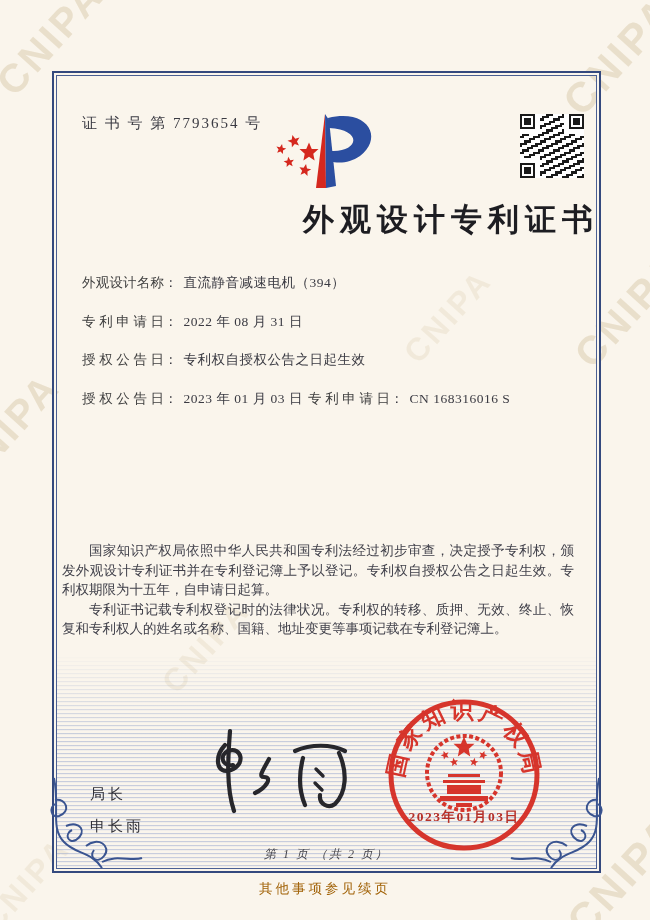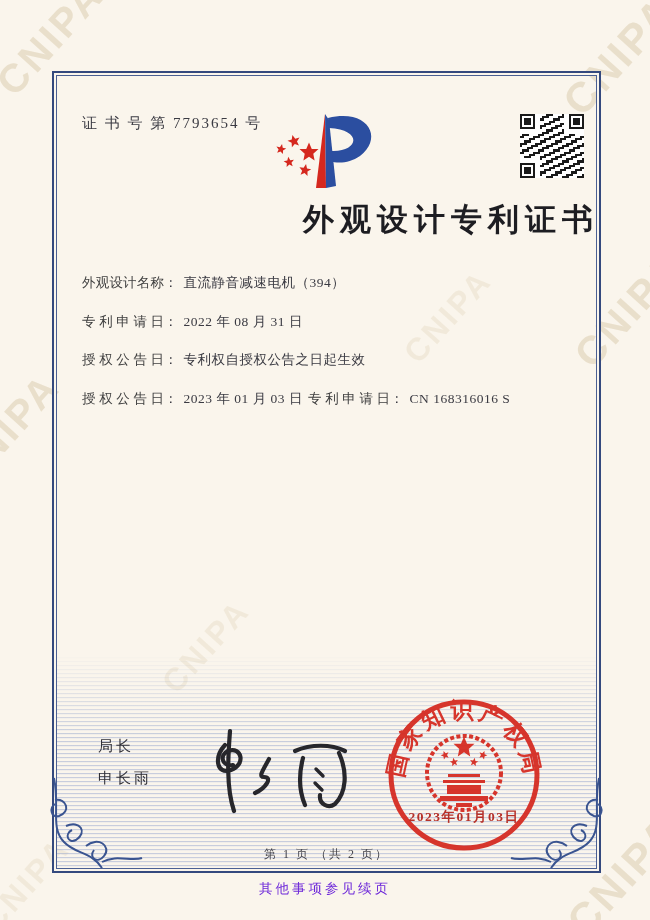--- a/index.html
+++ b/index.html
@@ -41,29 +41,29 @@
     text-align:justify;text-align-last:justify;vertical-align:baseline;
   }
   .fcolon{display:inline-block;font-size:13.5px;margin-right:6px;color:#3a3a42;}
   .fvalue{font-size:13.5px;color:#3a3a42;letter-spacing:.5px;}
   .fgroup1{display:inline-block;width:226px;}
   .fbody{
     position:absolute;left:8px;top:468px;width:512px;
     font-size:13.5px;line-height:19.5px;text-align:justify;color:#40404a;
   }
   .fbody p{margin:0;text-indent:2em;}
-  .officer{position:absolute;left:36px;top:664px;font-size:15px;letter-spacing:3px;color:#2e2e36;margin-left:8px;}
+  .officer{position:absolute;left:36px;top:712px;font-size:15px;letter-spacing:3px;color:#2e2e36;}
   .officer div{margin-bottom:13px;}
   .signature{position:absolute;left:143px;top:652px;width:170px;height:92px;}
   .seal{position:absolute;left:325px;top:616px;width:170px;height:175px;opacity:.93;}
   .flourish{position:absolute;width:105px;height:105px;z-index:2;}
   .flourish.bl{left:-12px;bottom:-8px;}
   .flourish.br{right:-12px;bottom:-8px;transform:scaleX(-1);}
-  .page-info{position:absolute;left:0;bottom:8px;width:100%;text-align:center;font-size:12px;letter-spacing:2px;color:#44444c;}
-  .continuation{position:absolute;left:0;top:880px;width:650px;text-align:center;font-size:13.5px;letter-spacing:3px;color:#6d28d9;z-index:1;}
+  .page-info{position:absolute;left:0;bottom:8px;width:100%;text-align:center;font-size:12px;letter-spacing:2px;color:#44444c;font-style:italic;}
+  .continuation{position:absolute;left:0;top:880px;width:650px;text-align:center;font-size:13.5px;letter-spacing:3px;color:#a16207;z-index:1;}
 </style>
 </head>
 <body>
 
 <span class="wm" style="left:-18px;top:16px;font-size:40px;">CNIPA</span>
 <span class="wm" style="left:548px;top:32px;font-size:42px;">CNIPA</span>
 <span class="wm" style="left:-62px;top:408px;font-size:40px;">CNIPA</span>
 <span class="wm" style="left:560px;top:288px;font-size:40px;">CNIPA</span>
 <span class="wm small" style="left:392px;top:298px;">CNIPA</span>
 <span class="wm small" style="left:150px;top:628px;">CNIPA</span>
@@ -376,20 +376,24 @@
       <span class="flabel">专利申请日</span><span class="fcolon">：</span><span class="fvalue">2022 年 08 月 31 日</span>
     </div>
     <div class="frow">
       <span class="flabel">授权公告日</span><span class="fcolon">：</span><span class="fvalue">专利权自授权公告之日起生效</span>
     </div>
     <div class="frow">
       <span class="fgroup1"><span class="flabel">授权公告日</span><span class="fcolon">：</span><span class="fvalue">2023 年 01 月 03 日</span></span><span class="flabel">专利申请日</span><span class="fcolon">：</span><span class="fvalue">CN 168316016 S</span>
     </div>
   </div>
 
+  <div class="fbody">
+    <p>国家知识产权局依照中华人民共和国专利法经过初步审查，决定授予专利权，颁发外观设计专利证书并在专利登记簿上予以登记。专利权自授权公告之日起生效。专利权期限为十五年，自申请日起算。</p>
+    <p>专利证书记载专利权登记时的法律状况。专利权的转移、质押、无效、终止、恢复和专利权人的姓名或名称、国籍、地址变更等事项记载在专利登记簿上。</p>
+  </div>
 
   <div class="officer">
     <div>局长</div>
     <div>申长雨</div>
   </div>
 
   <div class="signature">
     <svg viewBox="0 0 170 92" width="170" height="92" fill="none" stroke="#17171c" stroke-width="4.2" stroke-linecap="round" opacity="0.92">
       <path d="M28,20 C17,32 19,50 34,45 C49,40 45,21 31,26 C22,30 25,42 36,40"></path>
       <path d="M33,6 C31,32 29,62 37,86"></path>

